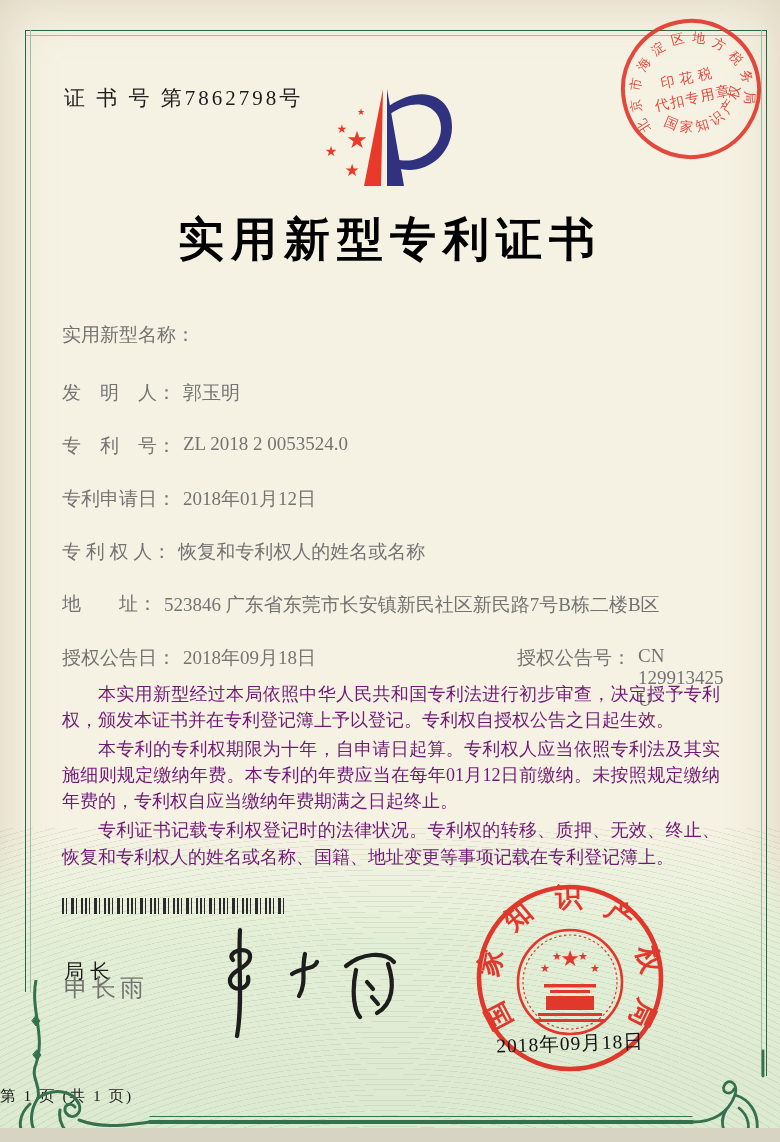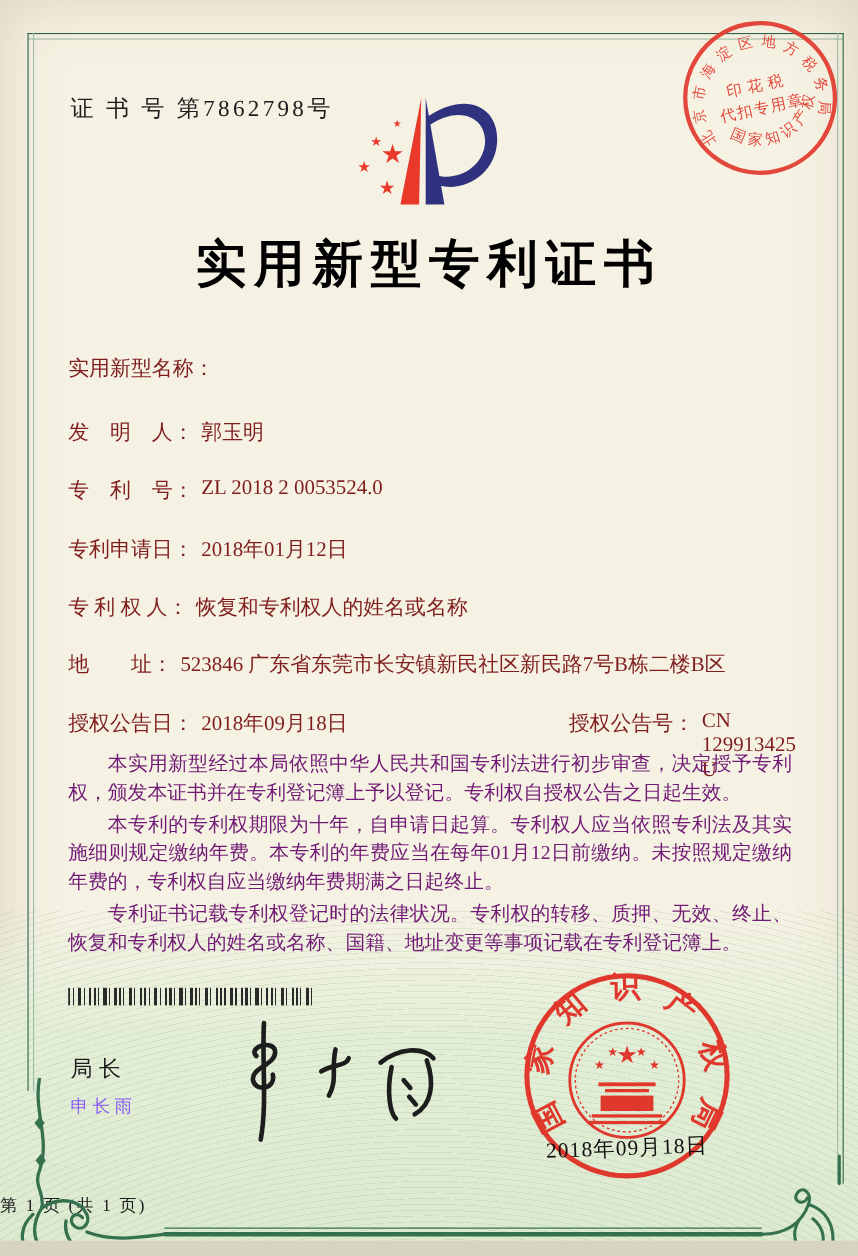--- a/index.html
+++ b/index.html
@@ -16,35 +16,35 @@
   .frame-top{position:absolute;left:25px;right:13px;top:30px;height:4px;
     border-top:1.6px solid #2b6449;border-bottom:1px solid #9cbda6;}
   .frame-left{position:absolute;left:25px;top:30px;height:962px;width:4px;
     border-left:1.6px solid #2b6449;border-right:1px solid #9cbda6;}
   .frame-right{position:absolute;left:761px;top:30px;height:1046px;width:4px;
     border-right:1.6px solid #2b6449;border-left:1px solid #9cbda6;}
   .cert-no{position:absolute;left:64px;top:84px;font-size:21px;letter-spacing:3px;color:#1d1d1d;}
   .title{position:absolute;left:0;right:0;top:209px;text-align:center;font-size:46px;
     font-weight:bold;letter-spacing:7px;color:#000000;}
   .logo{position:absolute;left:300px;top:76px;width:180px;height:130px;}
-  .f{position:absolute;left:62px;font-size:19px;display:flex;align-items:flex-start;color:#7f1d1d;}
+  .f{position:absolute;left:62px;font-size:19px;display:flex;align-items:flex-start;color:#737373;}
   .f .lab{white-space:pre;flex:none;}
   .f .val{margin-left:7px;}
   .f-addr .val{width:562px;line-height:1.5;}
   .grant-col2{position:absolute;left:455px;top:0;display:flex;font-size:19px;}
   .paras{position:absolute;left:62px;right:60px;top:681px;font-size:18px;line-height:1.45;
     text-align:justify;color:#701a75;}
   .paras p{margin:0 0 3px 0;text-indent:2em;}
   .barcode{position:absolute;left:62px;top:898px;width:224px;height:16px;
     background:repeating-linear-gradient(90deg,
       #2a2a2a 0 2px,transparent 2px 4px,#2a2a2a 4px 5px,transparent 5px 9px,
       #2a2a2a 9px 12px,transparent 12px 14px,#2a2a2a 14px 15px,transparent 15px 19px,
       #2a2a2a 19px 21px,transparent 21px 23px);}
   .signer-title{position:absolute;left:64px;top:958px;font-size:20px;letter-spacing:6px;color:#1c1c1c;}
-  .signer-name{position:absolute;left:64px;top:996px;font-size:16px;letter-spacing:4px;color:#8b5cf6;}
+  .signer-name{position:absolute;left:64px;top:972px;font-size:24px;letter-spacing:4px;color:#737373;}
   .signature{position:absolute;left:188px;top:924px;width:220px;height:115px;}
   .seal{position:absolute;left:472px;top:880px;width:196px;height:196px;opacity:.93;}
   .seal-date{position:absolute;left:472px;width:196px;top:1030px;text-align:center;
     font-size:19.5px;letter-spacing:1px;color:#111;transform:rotate(-2deg);}
   .footer{position:absolute;left:0;right:0;top:1086px;font-size:15.5px;
     letter-spacing:2px;color:#1c1c1c;}
   .tax-stamp{position:absolute;left:612px;top:10px;width:158px;height:158px;
     transform:rotate(-12deg);opacity:.92;}
   .bottom-orn{position:absolute;left:0;top:980px;width:780px;height:162px;}
   svg text{font-family:"Liberation Serif","DejaVu Serif",serif;}

